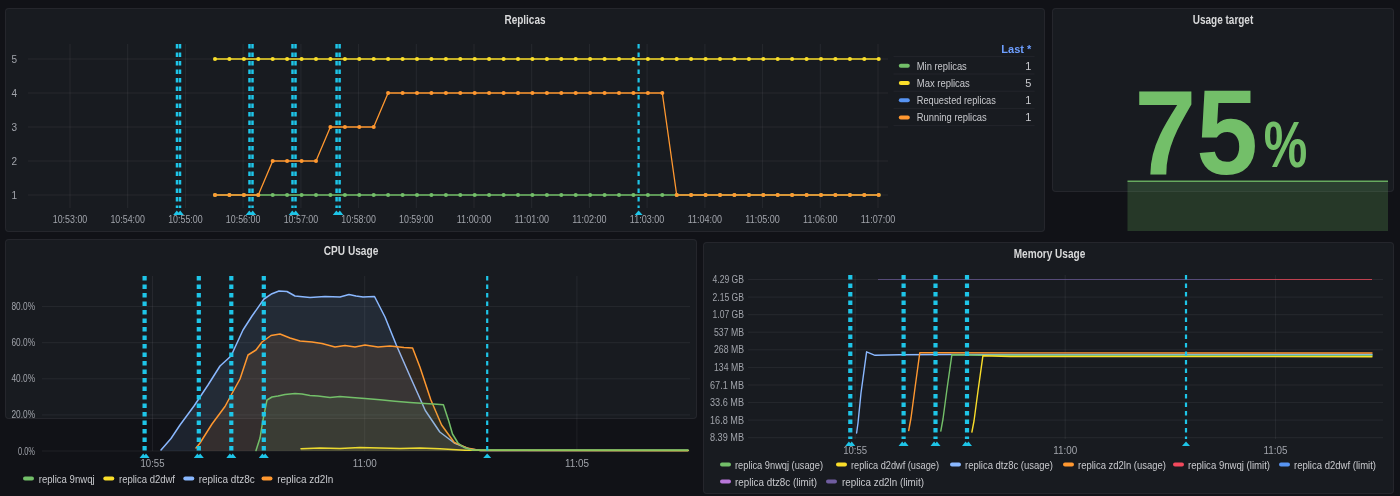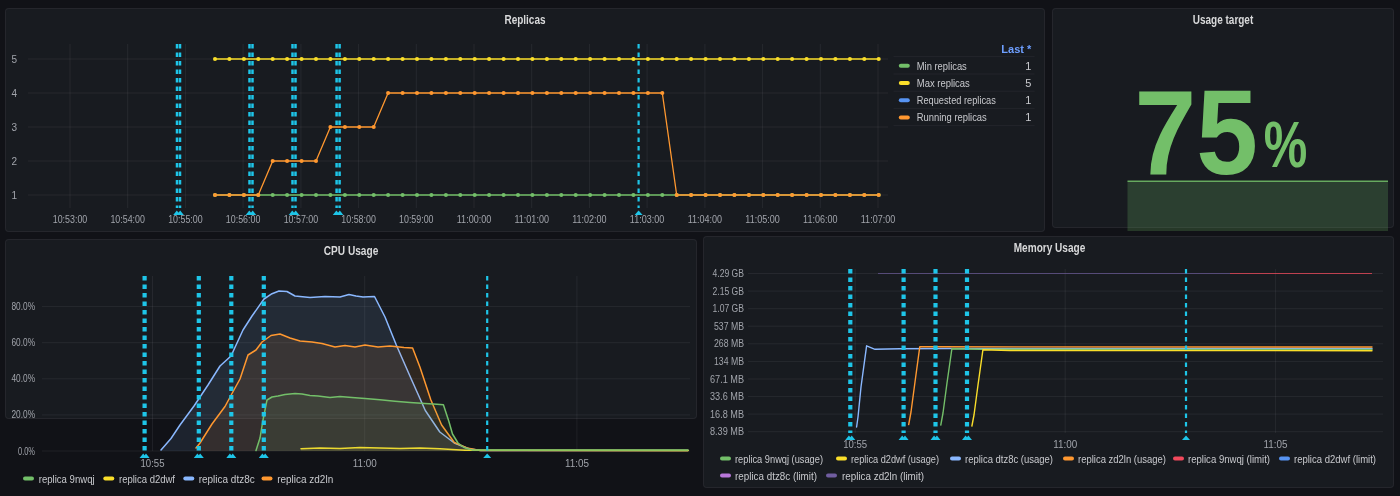--- a/index.html
+++ b/index.html
@@ -222,21 +222,21 @@
       <text x="911.8" y="79.0" font-family="&quot;Liberation Sans&quot;, sans-serif" font-size="11" fill="#c8c9cd" text-anchor="start" font-weight="normal" textLength="53" lengthAdjust="spacingAndGlyphs">Max replicas</text>
       <text x="1026.3" y="79.0" font-family="&quot;Liberation Sans&quot;, sans-serif" font-size="11" fill="#c8c9cd" text-anchor="end" font-weight="normal">5</text>
       <rect x="893.8" y="90.2" width="11" height="4" rx="2" fill="#5794f2"></rect>
       <text x="911.8" y="96.2" font-family="&quot;Liberation Sans&quot;, sans-serif" font-size="11" fill="#c8c9cd" text-anchor="start" font-weight="normal" textLength="79" lengthAdjust="spacingAndGlyphs">Requested replicas</text>
       <text x="1026.3" y="96.2" font-family="&quot;Liberation Sans&quot;, sans-serif" font-size="11" fill="#c8c9cd" text-anchor="end" font-weight="normal">1</text>
       <rect x="893.8" y="107.4" width="11" height="4" rx="2" fill="#ff9830"></rect>
       <text x="911.8" y="113.4" font-family="&quot;Liberation Sans&quot;, sans-serif" font-size="11" fill="#c8c9cd" text-anchor="start" font-weight="normal" textLength="70" lengthAdjust="spacingAndGlyphs">Running replicas</text>
       <text x="1026.3" y="113.4" font-family="&quot;Liberation Sans&quot;, sans-serif" font-size="11" fill="#c8c9cd" text-anchor="end" font-weight="normal">1</text>
     </svg>
   </div>
-<div class="panel" style="left:1052px;top:8px;width:342px;height:220px">
+<div class="panel" style="left:1052px;top:8px;width:342px;height:184px">
     <svg width="342" height="224" viewBox="0 0 342 224">
       <text x="171.0" y="16.0" font-family="&quot;Liberation Sans&quot;, sans-serif" font-size="12" fill="#d8d9da" text-anchor="middle" font-weight="bold" textLength="60.5" lengthAdjust="spacingAndGlyphs">Usage target</text>
       <rect x="75.5" y="173.3" width="260.5" height="49.7" fill="#73bf69" fill-opacity="0.22"></rect>
       <line x1="75.5" y1="173.3" x2="336" y2="173.3" stroke="#73bf69" stroke-width="1.5" stroke-opacity="0.85"></line>
       <text x="82.5" y="165.5" font-family="&quot;Liberation Sans&quot;, sans-serif" font-size="120" font-weight="bold" fill="#73bf69" textLength="123.5" lengthAdjust="spacingAndGlyphs">75</text>
       <text x="211.79999999999995" y="159" font-family="&quot;Liberation Sans&quot;, sans-serif" font-size="65" font-weight="bold" fill="#73bf69" textLength="43.5" lengthAdjust="spacingAndGlyphs">%</text>
     </svg>
   </div>
 <div class="panel" style="left:5px;top:239px;width:692px;height:180px">
     <svg width="692" height="252" viewBox="0 0 692 252">
@@ -282,21 +282,21 @@
       <rect x="18.0" y="237.5" width="11" height="4" rx="2" fill="#73bf69"></rect>
       <text x="33.7" y="243.5" font-family="&quot;Liberation Sans&quot;, sans-serif" font-size="11" fill="#c8c9cd" text-anchor="start" font-weight="normal" textLength="56" lengthAdjust="spacingAndGlyphs">replica 9nwqj</text>
       <rect x="98.3" y="237.5" width="11" height="4" rx="2" fill="#fade2a"></rect>
       <text x="114.0" y="243.5" font-family="&quot;Liberation Sans&quot;, sans-serif" font-size="11" fill="#c8c9cd" text-anchor="start" font-weight="normal" textLength="56" lengthAdjust="spacingAndGlyphs">replica d2dwf</text>
       <rect x="178.3" y="237.5" width="11" height="4" rx="2" fill="#8ab8ff"></rect>
       <text x="193.7" y="243.5" font-family="&quot;Liberation Sans&quot;, sans-serif" font-size="11" fill="#c8c9cd" text-anchor="start" font-weight="normal" textLength="56" lengthAdjust="spacingAndGlyphs">replica dtz8c</text>
       <rect x="256.5" y="237.5" width="11" height="4" rx="2" fill="#ff9830"></rect>
       <text x="272.2" y="243.5" font-family="&quot;Liberation Sans&quot;, sans-serif" font-size="11" fill="#c8c9cd" text-anchor="start" font-weight="normal" textLength="56" lengthAdjust="spacingAndGlyphs">replica zd2ln</text>
     </svg>
   </div>
-<div class="panel" style="left:703px;top:236px;width:691px;height:252px">
+<div class="panel" style="left:703px;top:242px;width:691px;height:252px">
     <svg width="691" height="252" viewBox="0 0 691 252">
       <text x="346.5" y="16.0" font-family="&quot;Liberation Sans&quot;, sans-serif" font-size="12" fill="#d8d9da" text-anchor="middle" font-weight="bold" textLength="71.5" lengthAdjust="spacingAndGlyphs">Memory Usage</text>
       <line x1="45" y1="37.5" x2="680" y2="37.5" stroke="rgba(204,204,220,0.08)" stroke-width="1"></line>
       <text x="41.0" y="41.0" font-family="&quot;Liberation Sans&quot;, sans-serif" font-size="10.5" fill="#a1a4ab" text-anchor="end" font-weight="normal" textLength="31.5" lengthAdjust="spacingAndGlyphs">4.29 GB</text>
       <line x1="45" y1="55.1" x2="680" y2="55.1" stroke="rgba(204,204,220,0.08)" stroke-width="1"></line>
       <text x="41.0" y="58.6" font-family="&quot;Liberation Sans&quot;, sans-serif" font-size="10.5" fill="#a1a4ab" text-anchor="end" font-weight="normal" textLength="31.5" lengthAdjust="spacingAndGlyphs">2.15 GB</text>
       <line x1="45" y1="72.7" x2="680" y2="72.7" stroke="rgba(204,204,220,0.08)" stroke-width="1"></line>
       <text x="41.0" y="76.2" font-family="&quot;Liberation Sans&quot;, sans-serif" font-size="10.5" fill="#a1a4ab" text-anchor="end" font-weight="normal" textLength="31.5" lengthAdjust="spacingAndGlyphs">1.07 GB</text>
       <line x1="45" y1="90.2" x2="680" y2="90.2" stroke="rgba(204,204,220,0.08)" stroke-width="1"></line>
       <text x="41.0" y="93.7" font-family="&quot;Liberation Sans&quot;, sans-serif" font-size="10.5" fill="#a1a4ab" text-anchor="end" font-weight="normal" textLength="30" lengthAdjust="spacingAndGlyphs">537 MB</text>

